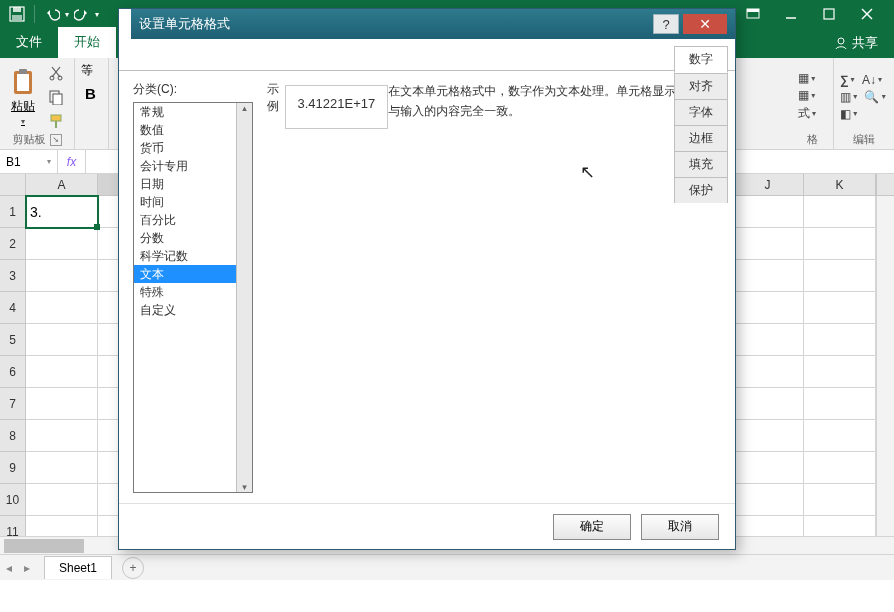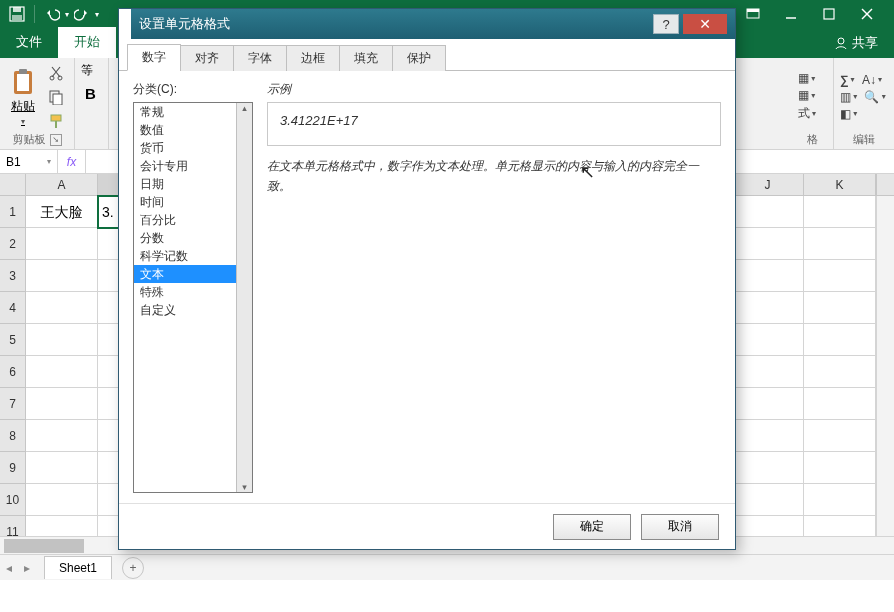--- a/index.html
+++ b/index.html
@@ -61,32 +61,32 @@
 
 .hscroll { position: absolute; left: 0; right: 0; bottom: 0; height: 18px; background: #f3f3f3; border-top: 1px solid #d4d4d4; display: flex; }
 .hscroll .thumb { margin-left: 4px; width: 80px; height: 14px; background: #c2c2c2; margin-top: 2px; }
 
 
 .dialog { position: absolute; left: 118px; top: 8px; width: 618px; height: 542px; background: #fff; border: 1px solid #2f5a72; box-shadow: 4px 4px 12px rgba(0,0,0,.25); display: flex; flex-direction: column; }
 .dlg-title { height: 30px; background: linear-gradient(#2e7a8e,#1e5f73); color: #fff; display: flex; align-items: center; font-size: 13px; padding: 0 8px; margin-left: 12px; }
 .dlg-title .spacer { flex: 1; }
 .dlg-help { width: 26px; height: 20px; background: #e6e9ea; color: #333; text-align: center; line-height: 20px; font-size: 13px; border: 1px solid #9db2bb; margin-right: 4px; }
 .dlg-close { width: 44px; height: 20px; background: #c94f43; color: #fff; text-align: center; line-height: 20px; font-size: 14px; }
-.dlg-tabs { height: 32px; display: flex; align-items: flex-end; padding: 6px 8px 0; gap: 0; border-bottom: 1px solid #bfbfbf; }
+.dlg-tabs { height: 32px; display: flex; align-items: flex-end; padding: 6px 8px 0; gap: 0; border-bottom: 1px solid #bfbfbf; flex-direction: column; }
 .dlg-tab { padding: 4px 14px; font-size: 12px; border: 1px solid transparent; background: #ececec; border: 1px solid #bfbfbf; border-bottom: none; margin-right: -1px; position: relative; top: 1px; color: #333; }
 .dlg-tab.active { background: #fff; border-bottom: 1px solid #fff; }
 .dlg-body { flex: 1; display: flex; padding: 10px 14px; gap: 14px; font-size: 12px; color: #333; }
 .catcol { width: 120px; display: flex; flex-direction: column; }
 .listbox { flex: 1; border: 1px solid #7a7a7a; background: #fff; overflow: hidden; position: relative; }
 .listbox .sb { position: absolute; right: 0; top: 0; bottom: 0; width: 16px; background: #e9e9e9; border-left: 1px solid #c0c0c0; }
 .listbox .sb::before, .listbox .sb::after { content: "▴"; display: block; text-align: center; font-size: 9px; color: #666; }
 .listbox .sb::after { content: "▾"; position: absolute; bottom: 0; left: 0; right: 0; }
 .listitem { padding: 1px 6px; line-height: 16px; }
 .listitem.sel { background: #1e90ff; color: #fff; }
-.rightcol { flex: 1; display: flex; flex-direction: column; font-style: italic; }
+.rightcol { flex: 1; display: flex; flex-direction: row; }
 .samplebox { border: 1px solid #c9c9c9; height: 44px; margin: 4px 0 10px; padding: 4px 8px; }
 .sampleval { padding: 6px 4px; font-size: 13px; }
 .desc { line-height: 20px; }
 .cursor { position: absolute; left: 461px; top: 152px; font-size: 18px; color: #222; pointer-events: none; }
 .dlg-foot { height: 46px; display: flex; align-items: center; justify-content: flex-end; gap: 10px; padding: 0 16px; border-top: 1px solid #e0e0e0; }
 .btn { min-width: 78px; height: 26px; border: 1px solid #8a8a8a; background: linear-gradient(#fdfdfd,#e6e6e6); font-size: 12px; }
 
 
 .rgroup.right1 { width: 42px; }
 .rgroup.right2 { width: 60px; }
@@ -265,21 +265,20 @@
     <div class="colhdr">A</div>
     <div class="colhdr sel">B</div>
     <div style="flex:1"></div>
     <div class="colhdr">J</div>
     <div class="colhdr">K</div>
     <div style="width:18px;background:#e6e6e6;border-left:1px solid #c6c6c6"></div>
   </div>
   <div id="rows">
       <div class="datarow">
         <div class="rowhdr">1</div>
-        <div class="cell">王大脸</div>
         <div class="cell sel" style="text-align: left;">3.<div class="fill-handle"></div></div>
         <div style="flex: 1 1 0%; border-bottom: 1px solid rgb(212, 212, 212);"></div>
         <div class="cell"></div>
         <div class="cell"></div>
         <div style="width: 18px; background: rgb(243, 243, 243); border-left: 1px solid rgb(212, 212, 212);"></div>
       </div>
       <div class="datarow">
         <div class="rowhdr">2</div>
         <div class="cell"></div>
         <div class="cell"></div>

